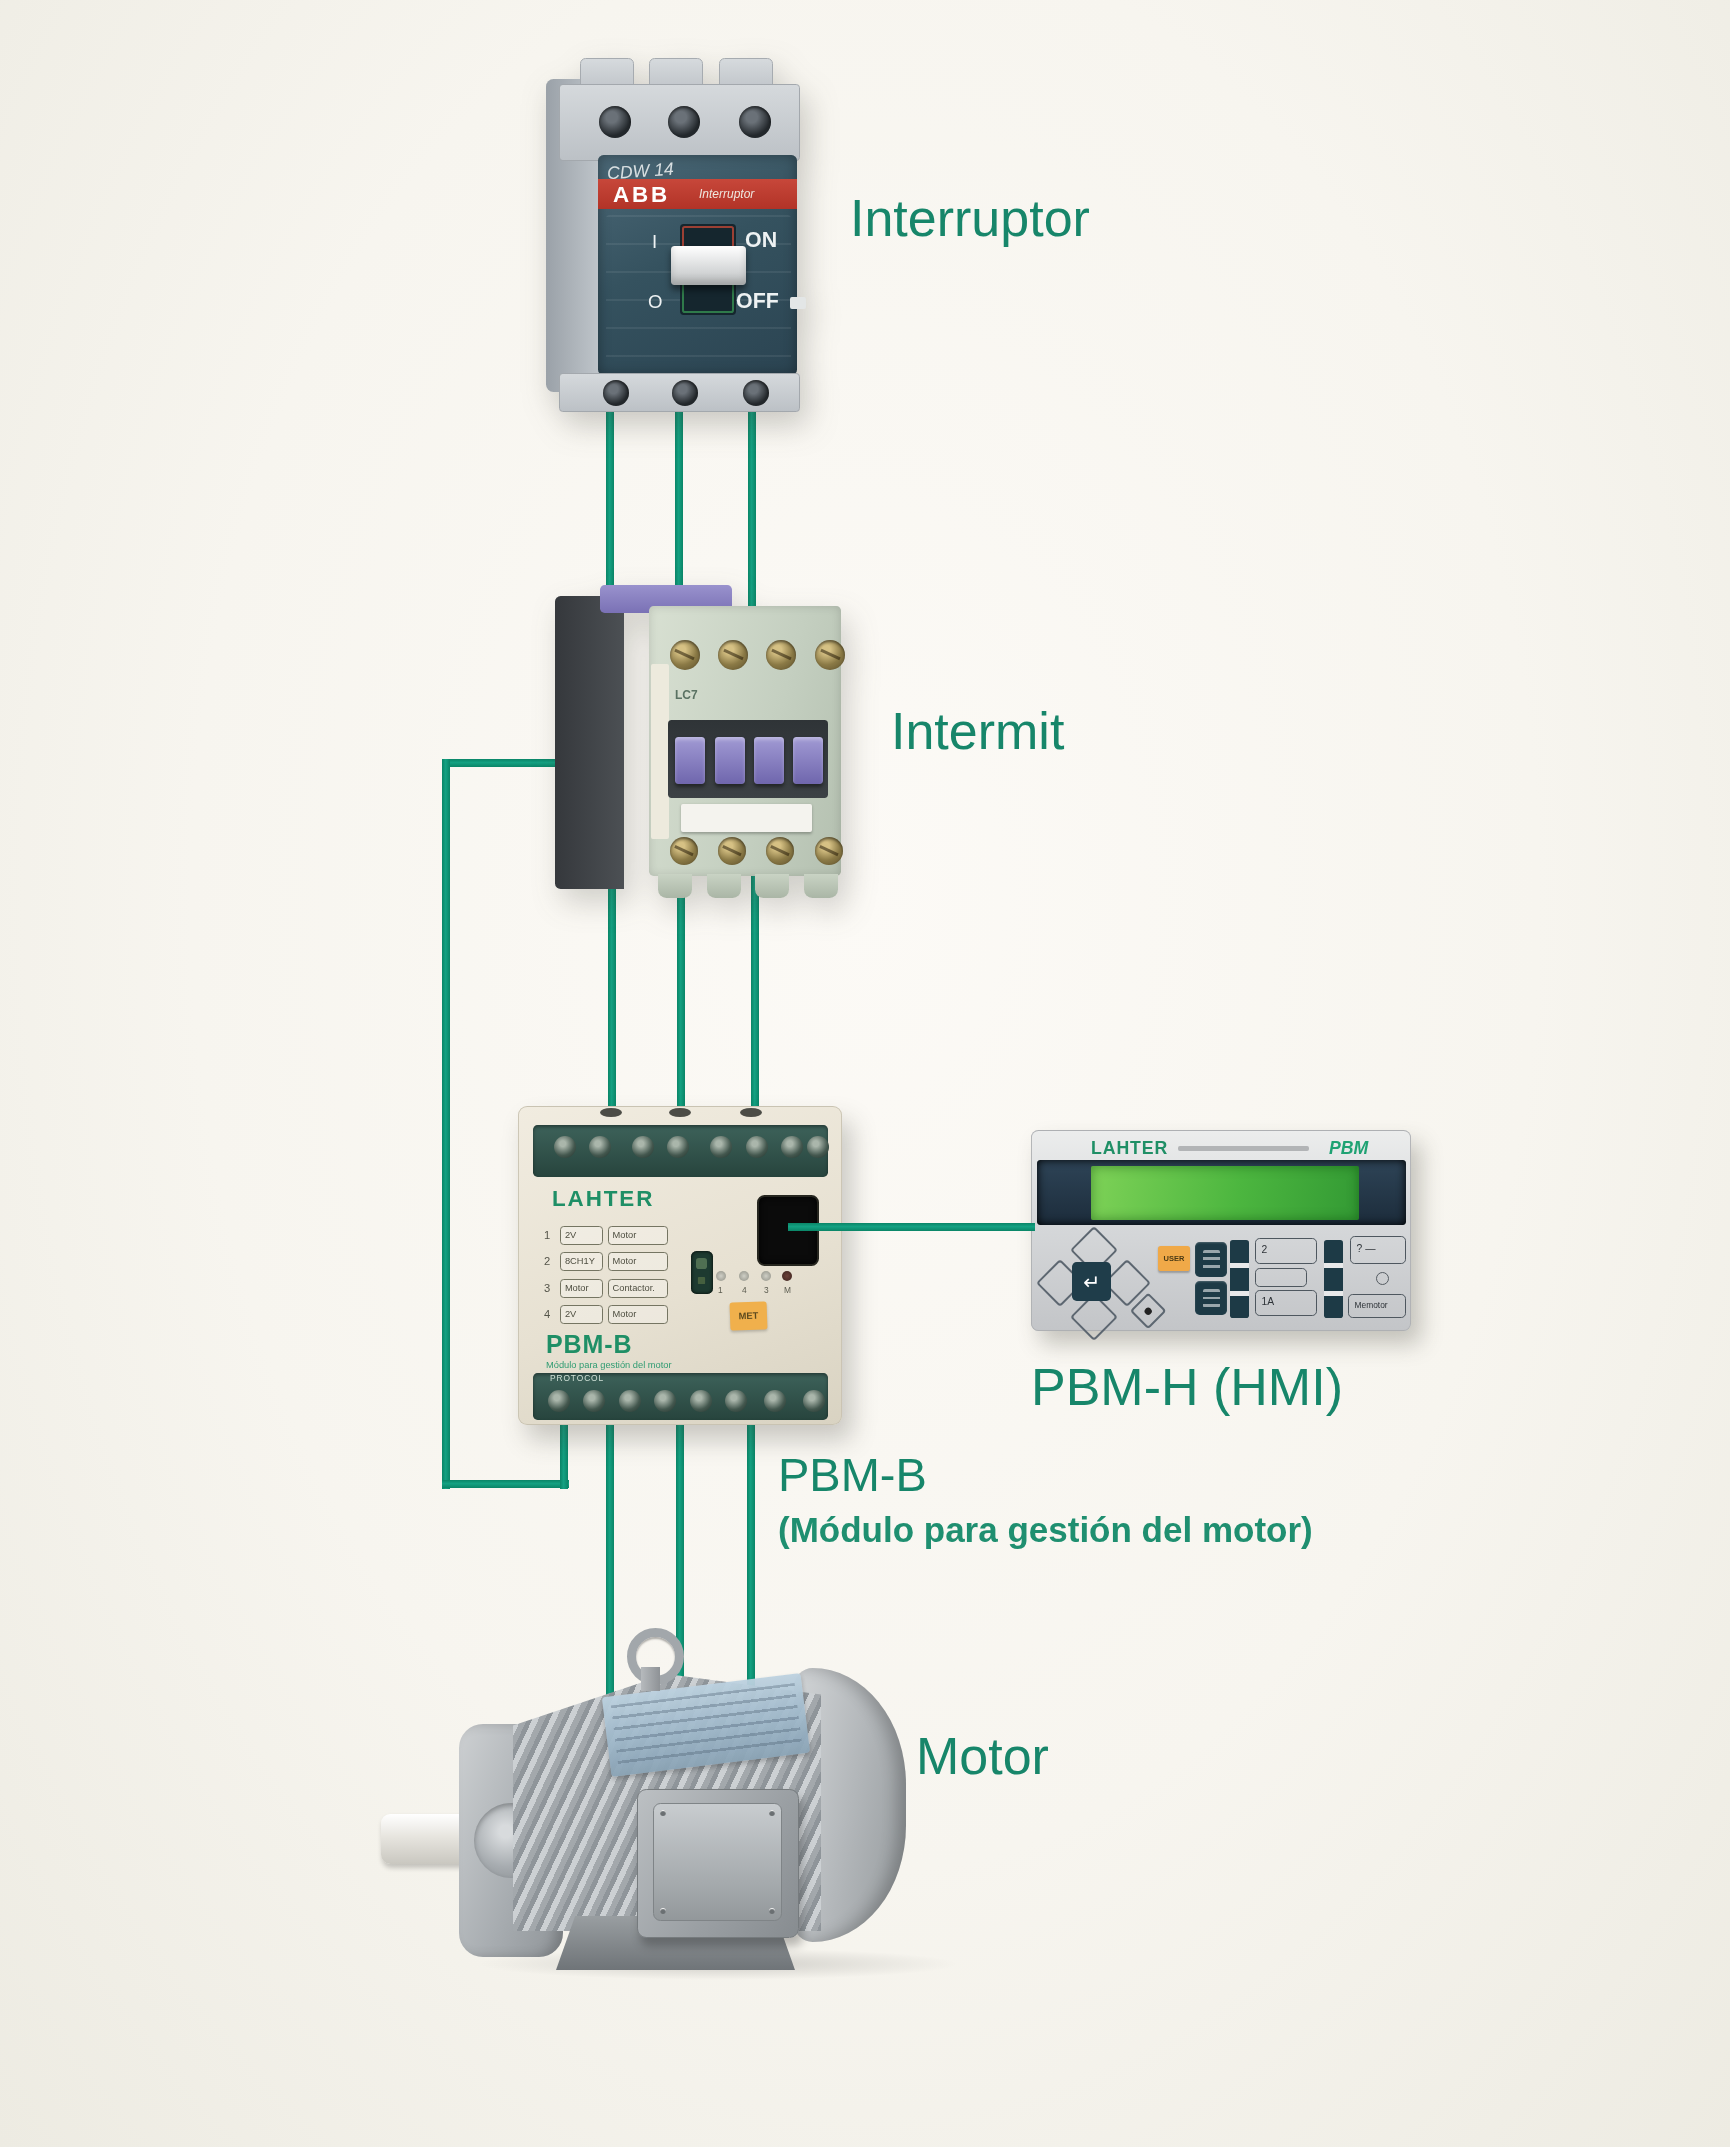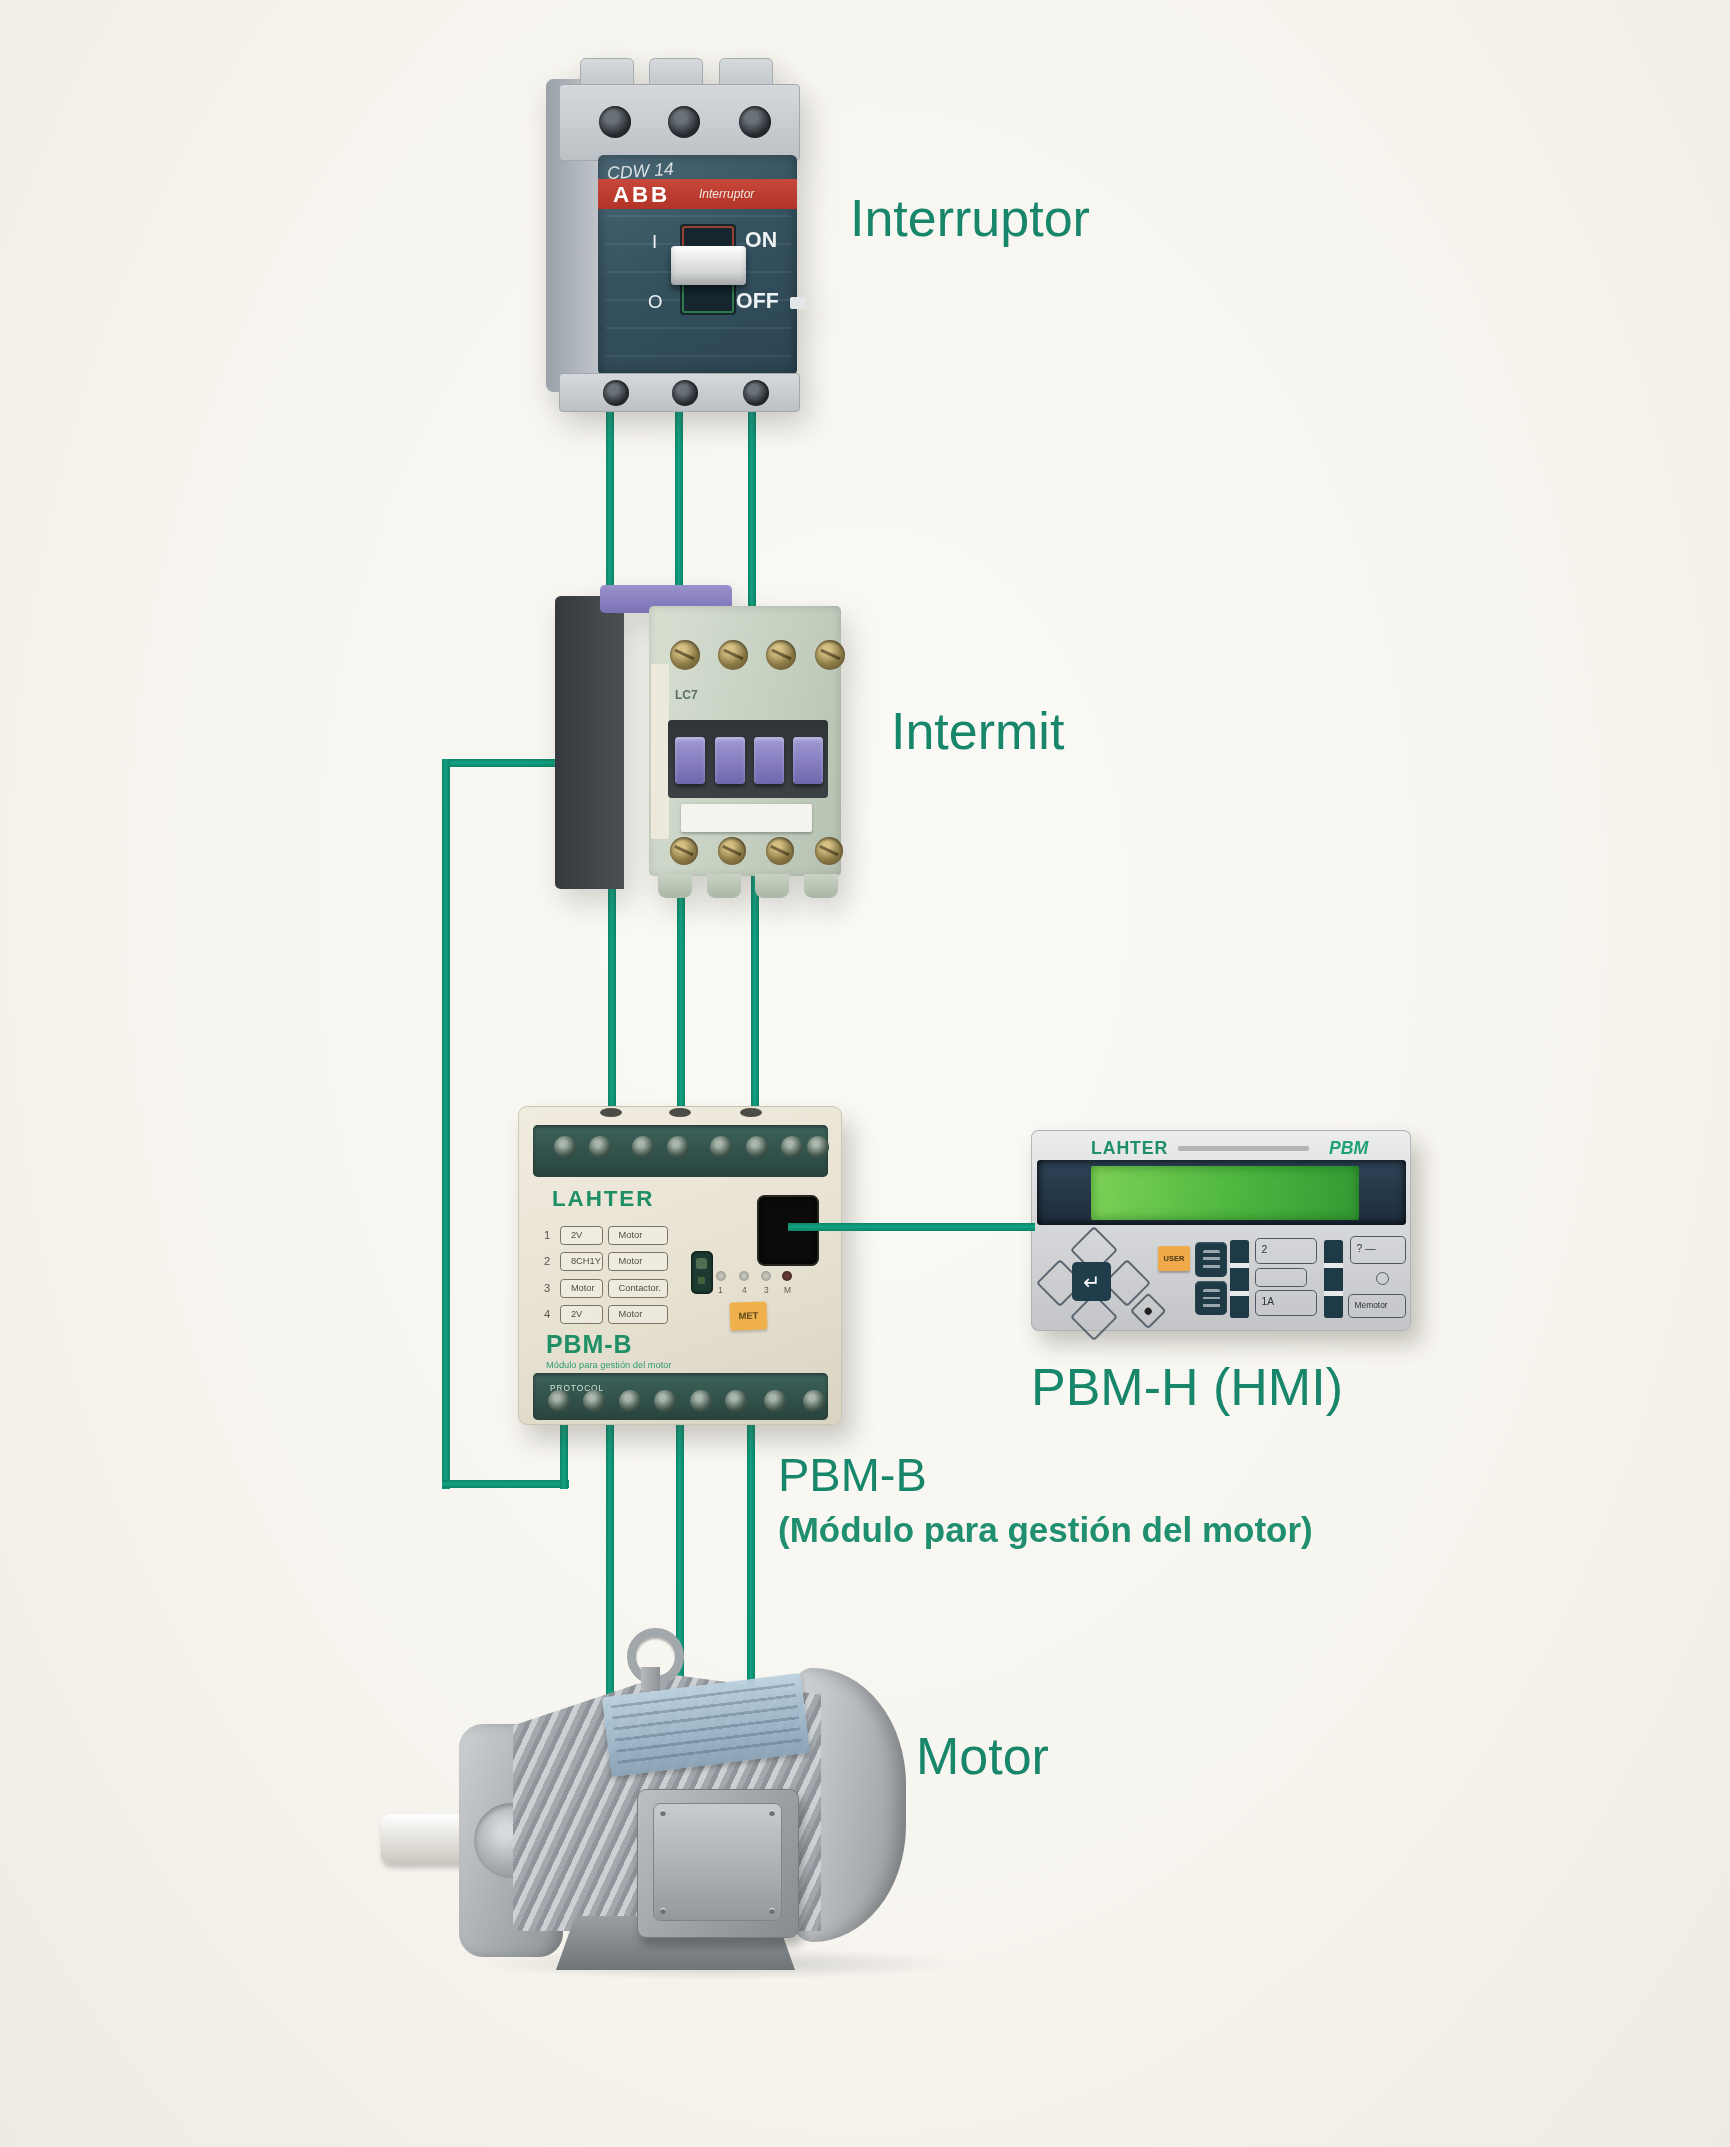--- a/index.html
+++ b/index.html
@@ -67,28 +67,28 @@
   .pbmb-hole{position:absolute;top:1.9px;width:22.4px;height:9.3px;background:#4c4c46;border-radius:50%;}
   .pbmb-strip{position:absolute;left:15px;width:295px;background:linear-gradient(#3d625a,#27443d);border-radius:4.7px;box-shadow:inset 0 1.9px 3.7px rgba(0,0,0,.4);}
   .pbmb-screw{position:absolute;width:22.4px;height:22.4px;border-radius:50%;background:radial-gradient(circle at 40% 35%,#aab6ab 15%,#44584f 60%,#20312b 100%);}
   .pbmb-brand{position:absolute;left:34px;top:80px;color:#1f8f66;font-weight:bold;font-size:22.4px;letter-spacing:1.9px;}
   .pbmb-display{position:absolute;left:239px;top:89px;width:58px;height:67px;background:#0b0b0b;border:2.8px solid #26261f;border-radius:7.5px;box-shadow:inset 0 0 7.5px #000;}
   .pbmb-conn{position:absolute;left:173px;top:145px;width:22.4px;height:43px;background:#1d3a30;border-radius:5.6px;box-shadow:inset 0 0 3.7px #000;}
   .pbmb-conn:after{content:"";position:absolute;left:4.7px;top:6.5px;width:11.2px;height:11.2px;background:#4f6f52;border-radius:2.8px;box-shadow:0 17px 0 -1.9px #45603f;}
   .pbmb-row{position:absolute;left:26px;height:20.5px;display:flex;align-items:center;gap:4.7px;}
   .pbmb-row .num{width:11.2px;font-size:11.2px;color:#55554a;}
   .pbmb-cell{height:18.6px;border:1.9px solid #757562;border-radius:3.7px;background:rgba(255,255,255,.28);
-    font-size:9.3px;color:#4e4e40;line-height:16px;padding-left:10px;box-sizing:border-box;overflow:hidden;}
+    font-size:9.3px;color:#4e4e40;line-height:16px;padding-left:4px;box-sizing:border-box;overflow:hidden;}
   .pbmb-led{position:absolute;width:10.3px;height:10.3px;border-radius:50%;background:radial-gradient(#cfcfc6,#8f8f85);}
   .pbmb-ledlabel{position:absolute;font-size:8.4px;color:#5c5c50;}
   .pbmb-tag{position:absolute;left:212px;top:196px;width:37px;height:28px;background:#f0b04c;border-radius:2.8px;transform:rotate(-2deg);
     color:#5c4a1e;font-size:9.3px;font-weight:bold;text-align:center;line-height:28px;box-shadow:0 1.9px 2.8px rgba(0,0,0,.2);}
   .pbmb-model{position:absolute;left:28px;top:224px;color:#1f8f66;font-weight:bold;font-size:25px;letter-spacing:0.9px;}
   .pbmb-sub{position:absolute;left:28px;top:254px;color:#2f9c72;font-size:9.3px;}
-  .pbmb-proto{position:absolute;left:17px;top:10px;color:#cfe0d6;font-size:8.4px;letter-spacing:0.9px;}
+  .pbmb-proto{position:absolute;left:17px;top:0;color:#cfe0d6;font-size:8.4px;letter-spacing:0.9px;}
 
   
   .pbmh{position:absolute;left:1031px;top:1130px;width:380px;height:201px;z-index:2;border-radius:7.5px;
     background:linear-gradient(#eceded 0%,#d8dadc 40%,#c3c5c8 100%);
     box-shadow:9.3px 13px 22.4px rgba(60,60,50,.28),inset 0 0 0 0.9px #aeb0b3;}
   .pbmh-brand{position:absolute;left:60px;top:7.5px;color:#1f8f66;font-weight:bold;font-size:17.7px;letter-spacing:0.9px;}
   .pbmh-print{position:absolute;left:147px;top:16px;width:131px;height:4.7px;background:#b2b4b6;border-radius:1.9px;}
   .pbmh-logo{position:absolute;left:298px;top:7.5px;color:#1fa273;font-weight:bold;font-style:italic;font-size:17.7px;}
   .pbmh-bezel{position:absolute;left:5.6px;top:30px;width:369px;height:65px;border-radius:3.7px;background:linear-gradient(#2e4457,#1c2c3b);box-shadow:inset 0 0 9.3px #000;}
   .pbmh-screen{position:absolute;left:54px;top:5.6px;width:268px;height:54px;border-radius:1.9px;

